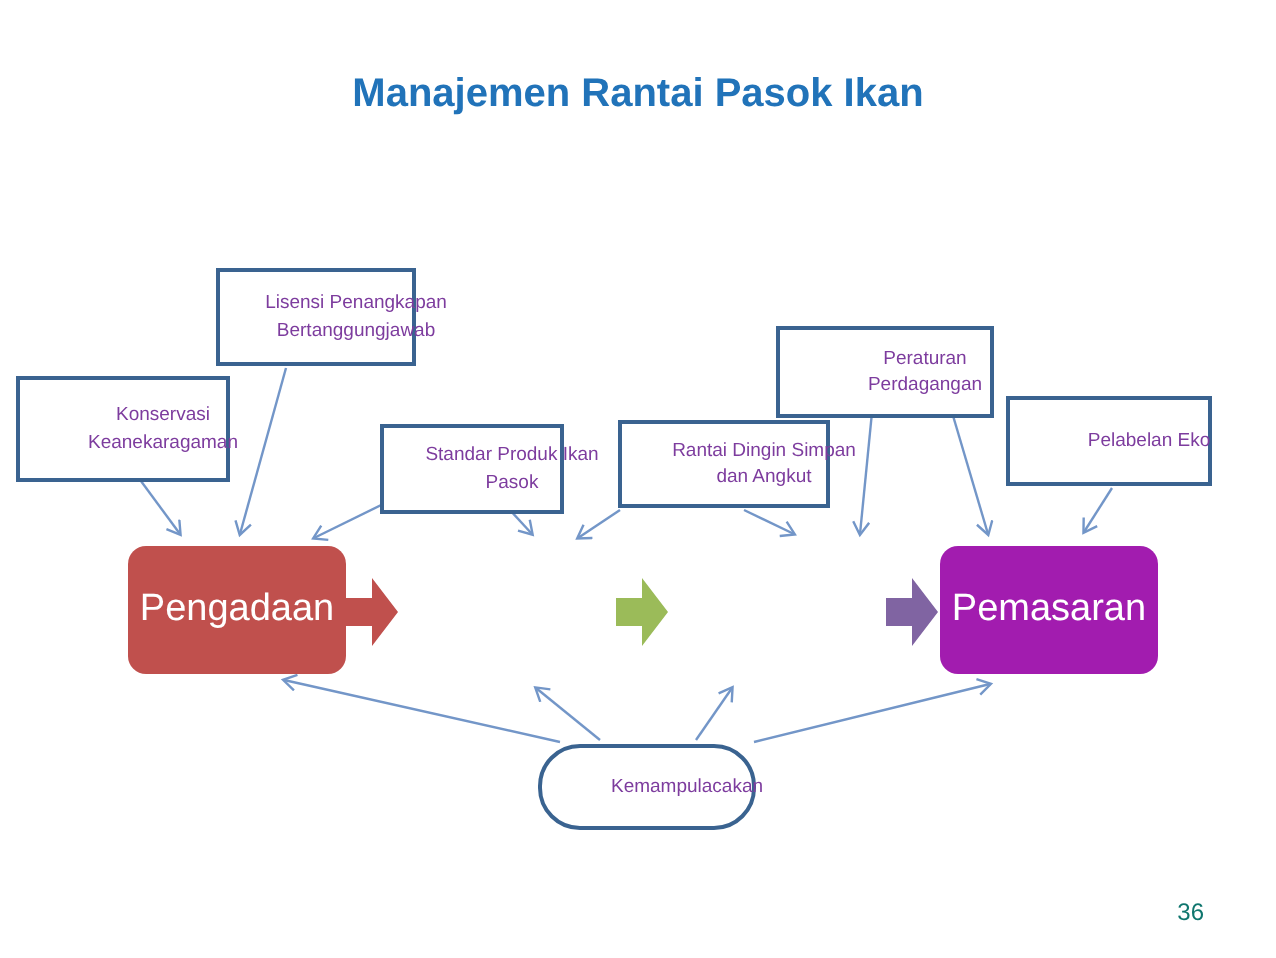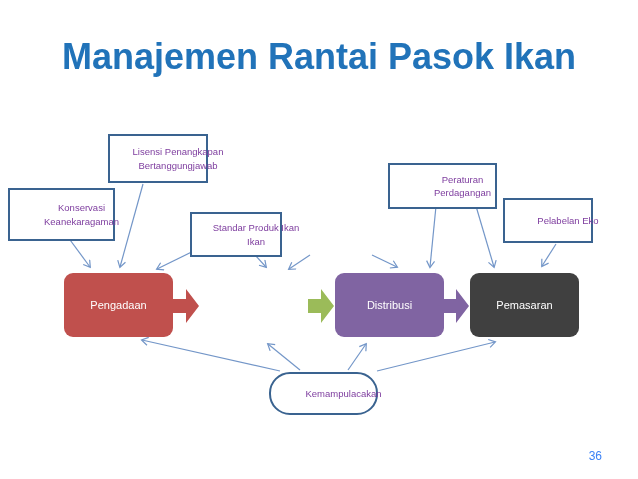--- a/index.html
+++ b/index.html
@@ -10,21 +10,21 @@
     background: #ffffff;
     overflow: hidden;
     font-family: "Liberation Sans", "DejaVu Sans", sans-serif;
   }
   .slide-title {
     position: absolute;
     top: 36px;
     left: 0;
     width: 100%;
     text-align: center;
-    font-size: 36px;
+    font-size: 20px;
     font-weight: bold;
     letter-spacing: 0px;
   }
   .connector-layer {
     position: absolute;
     left: 0; top: 0;
     width: 638px; height: 479px;
     pointer-events: none;
   }
   .label-box {
@@ -44,21 +44,21 @@
   .label-box span { display: block; white-space: nowrap; }
   .chain-box {
     position: absolute;
     top: 273px;
     height: 64px;
     border-radius: 9px;
     display: flex;
     align-items: center;
     justify-content: center;
     color: #ffffff;
-    font-size: 11px;
+    font-size: 19px;
     box-sizing: border-box;
   }
   .flow-arrow { position: absolute; top: 289px; }
   .page-number {
     position: absolute;
     right: 36px;
     bottom: 16px;
     font-size: 12px;
   }
 </style>
@@ -97,49 +97,52 @@
     <span>Keanekaragaman</span>
   </div>
 
   <div class="label-box" style="left: 108px; top: 134px; width: 100px; height: 49px; border-color: rgb(58, 99, 144); color: rgb(125, 60, 158);">
     <span>Lisensi Penangkapan</span>
     <span>Bertanggungjawab</span>
   </div>
 
   <div class="label-box" style="left: 190px; top: 196px; width: 92px; height: 45px; border-color: rgb(58, 99, 144); color: rgb(125, 60, 158); margin-top: 16px;">
     <span>Standar Produk Ikan</span>
-    <span>Ikan</span>
+    <span>Pasok</span>
   </div>
 
+  <div class="label-box" style="left: 309px; top: 210px; width: 106px; height: 44px; border-color: rgb(58, 99, 144); color: rgb(125, 60, 158);">
+    <span>Rantai Dingin Simpan</span>
+    <span>dan Angkut</span>
+  </div>
 
   <div class="label-box" style="left: 388px; top: 163px; width: 109px; height: 46px; border-color: rgb(58, 99, 144); color: rgb(125, 60, 158);">
     <span>Peraturan</span>
     <span>Perdagangan</span>
   </div>
 
-  <div class="label-box" style="left: 503px; top: 198px; width: 90px; height: 45px; border-color: rgb(58, 99, 144); color: rgb(125, 60, 158);">
+  <div class="label-box" style="left: 503px; top: 198px; width: 103px; height: 45px; border-color: rgb(58, 99, 144); color: rgb(125, 60, 158);">
     <span>Pelabelan Eko</span>
   </div>
 
   <div class="label-box" style="left: 269px; top: 372px; width: 109px; height: 43px; border-color: rgb(58, 99, 144); color: rgb(125, 60, 158); border-radius: 21px;">
     <span>Kemampulacakan</span>
   </div>
 
   <div class="chain-box" style="left: 64px; width: 109px; background-color: rgb(192, 80, 77);">Pengadaan</div>
 
 
-  <div class="chain-box" style="left: 335px; width: 109px; background-color: rgb(128, 100, 162);">Distribusi</div>
 
-  <div class="chain-box" style="left: 470px; width: 109px; background-color: #404040;">Pemasaran</div>
+  <div class="chain-box" style="left: 470px; width: 109px; background-color: #a21caf;">Pemasaran</div>
 
   <svg class="flow-arrow" style="left:173px;" width="26" height="34" viewBox="0 0 26 34">
     <polygon points="0,10 13,10 13,0 26,17 13,34 13,24 0,24" fill="#C0504D"></polygon>
   </svg>
   <svg class="flow-arrow" style="left:308px;" width="26" height="34" viewBox="0 0 26 34">
     <polygon points="0,10 13,10 13,0 26,17 13,34 13,24 0,24" fill="#9BBB59"></polygon>
   </svg>
   <svg class="flow-arrow" style="left:443px;" width="26" height="34" viewBox="0 0 26 34">
     <polygon points="0,10 13,10 13,0 26,17 13,34 13,24 0,24" fill="#8064A2"></polygon>
   </svg>
 
-  <div class="page-number" style="color: #3b82f6;">36</div>
+  <div class="page-number" style="color: #0f766e;">36</div>
 
 </div>
 
 </body></html>

